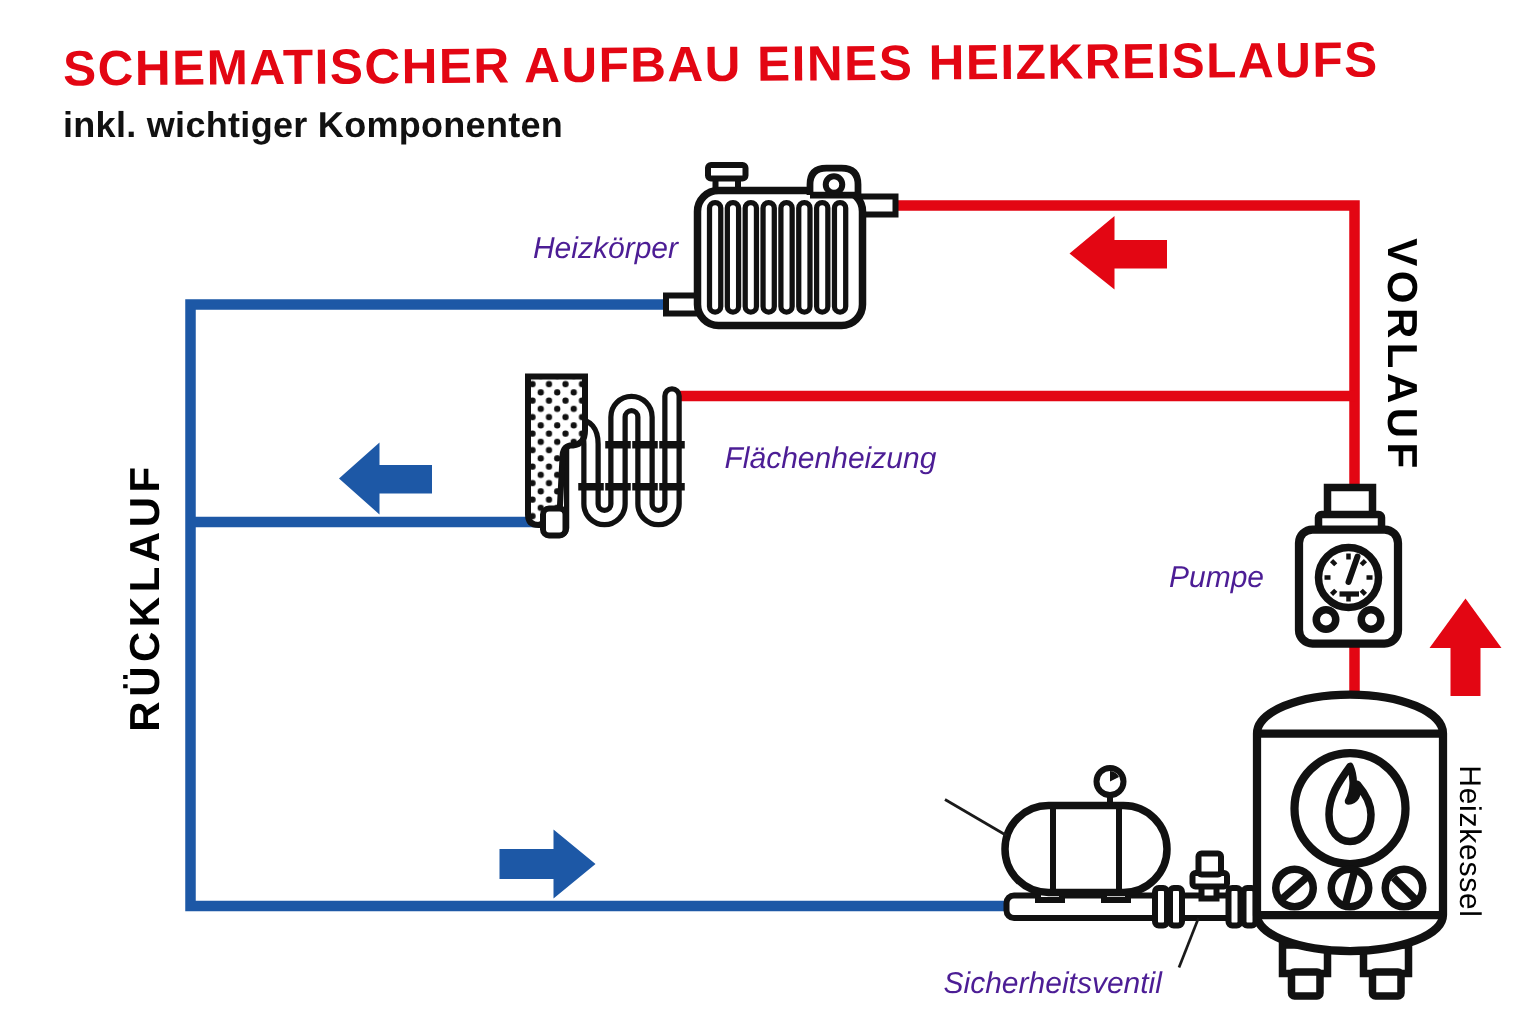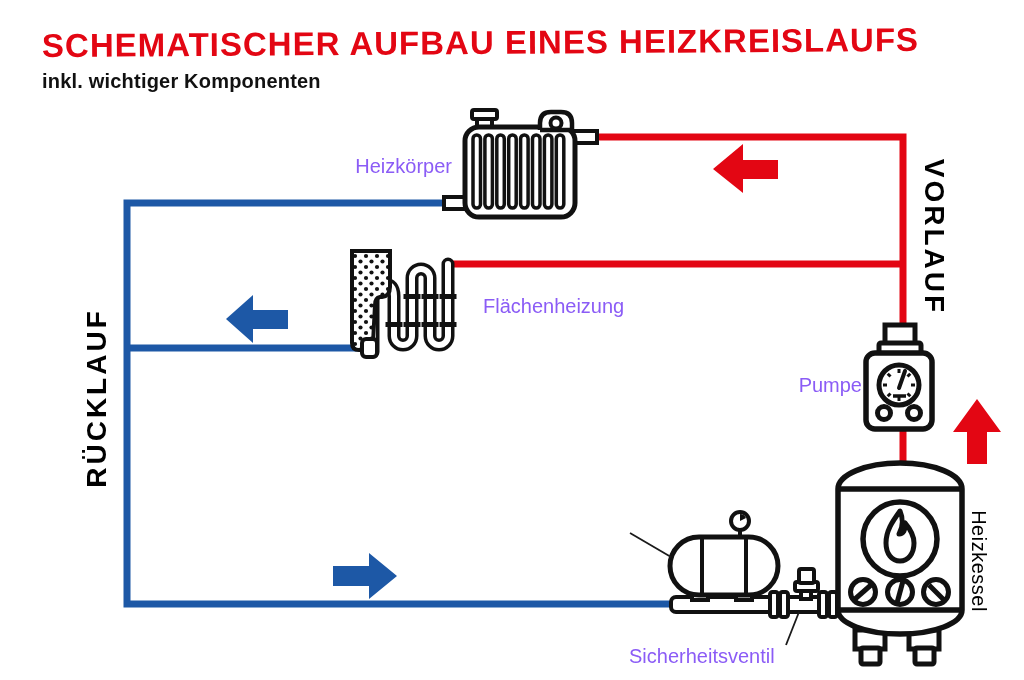--- a/index.html
+++ b/index.html
@@ -21,25 +21,25 @@
   }
   .title{
     position:absolute;left:42px;top:24px;
     font-size:33px;font-weight:bold;letter-spacing:1px;
     color:var(--supply-red);
     white-space:nowrap;
     transform:rotate(-0.4deg);
   }
   .subtitle{
     position:absolute;left:42px;top:70px;
-    font-size:20px;font-weight:600;letter-spacing:0.2px;
+    font-size:24px;font-weight:600;letter-spacing:0.2px;
   }
   .lbl{
     position:absolute;font-size:20px;font-weight:400;
-    color:#8b5cf6;white-space:nowrap;
+    color:#4c1d95;white-space:nowrap;font-style:italic;
   }
   .lbl.right{text-align:right;}
   .vlabel{
     position:absolute;display:flex;align-items:center;justify-content:center;
     font-weight:bold;font-size:28px;letter-spacing:3px;white-space:nowrap;
     color:#000;
   }
   .vlabel.cw{transform:rotate(90deg);}
   .vlabel.ccw{transform:rotate(-90deg);}
   .vlabel.thin{font-weight:400;font-size:20px;letter-spacing:0.5px;}
@@ -188,20 +188,20 @@
 
     <path class="leader" d="M630,533 L671,557"></path>
     <path class="leader" d="M786,645 L799,612"></path>
   </svg>
 
   <div class="title">SCHEMATISCHER AUFBAU EINES HEIZKREISLAUFS</div>
   <div class="subtitle">inkl. wichtiger Komponenten</div>
 
   <div class="lbl right" style="left:300px;top:155px;width:152px;">Heizkörper</div>
   <div class="lbl" style="left:483px;top:295px;">Flächenheizung</div>
-  <div class="lbl right" style="left:760px;top:374px;width:102px;">Pumpe</div>
+  <div class="lbl right" style="left:760px;top:374px;width:102px;text-align:center;">Pumpe</div>
   <div class="lbl" style="left:629px;top:629px;margin-top:16px;">Sicherheitsventil</div>
 
   <div class="vlabel cw" style="left:849px;top:217px;width:170px;height:40px;">VORLAUF</div>
   <div class="vlabel ccw" style="left:12px;top:376px;width:170px;height:44px;">RÜCKLAUF</div>
   <div class="vlabel cw thin" style="left:909px;top:548px;width:140px;height:26px;">Heizkessel</div>
 
 </div>
 
 </body></html>

